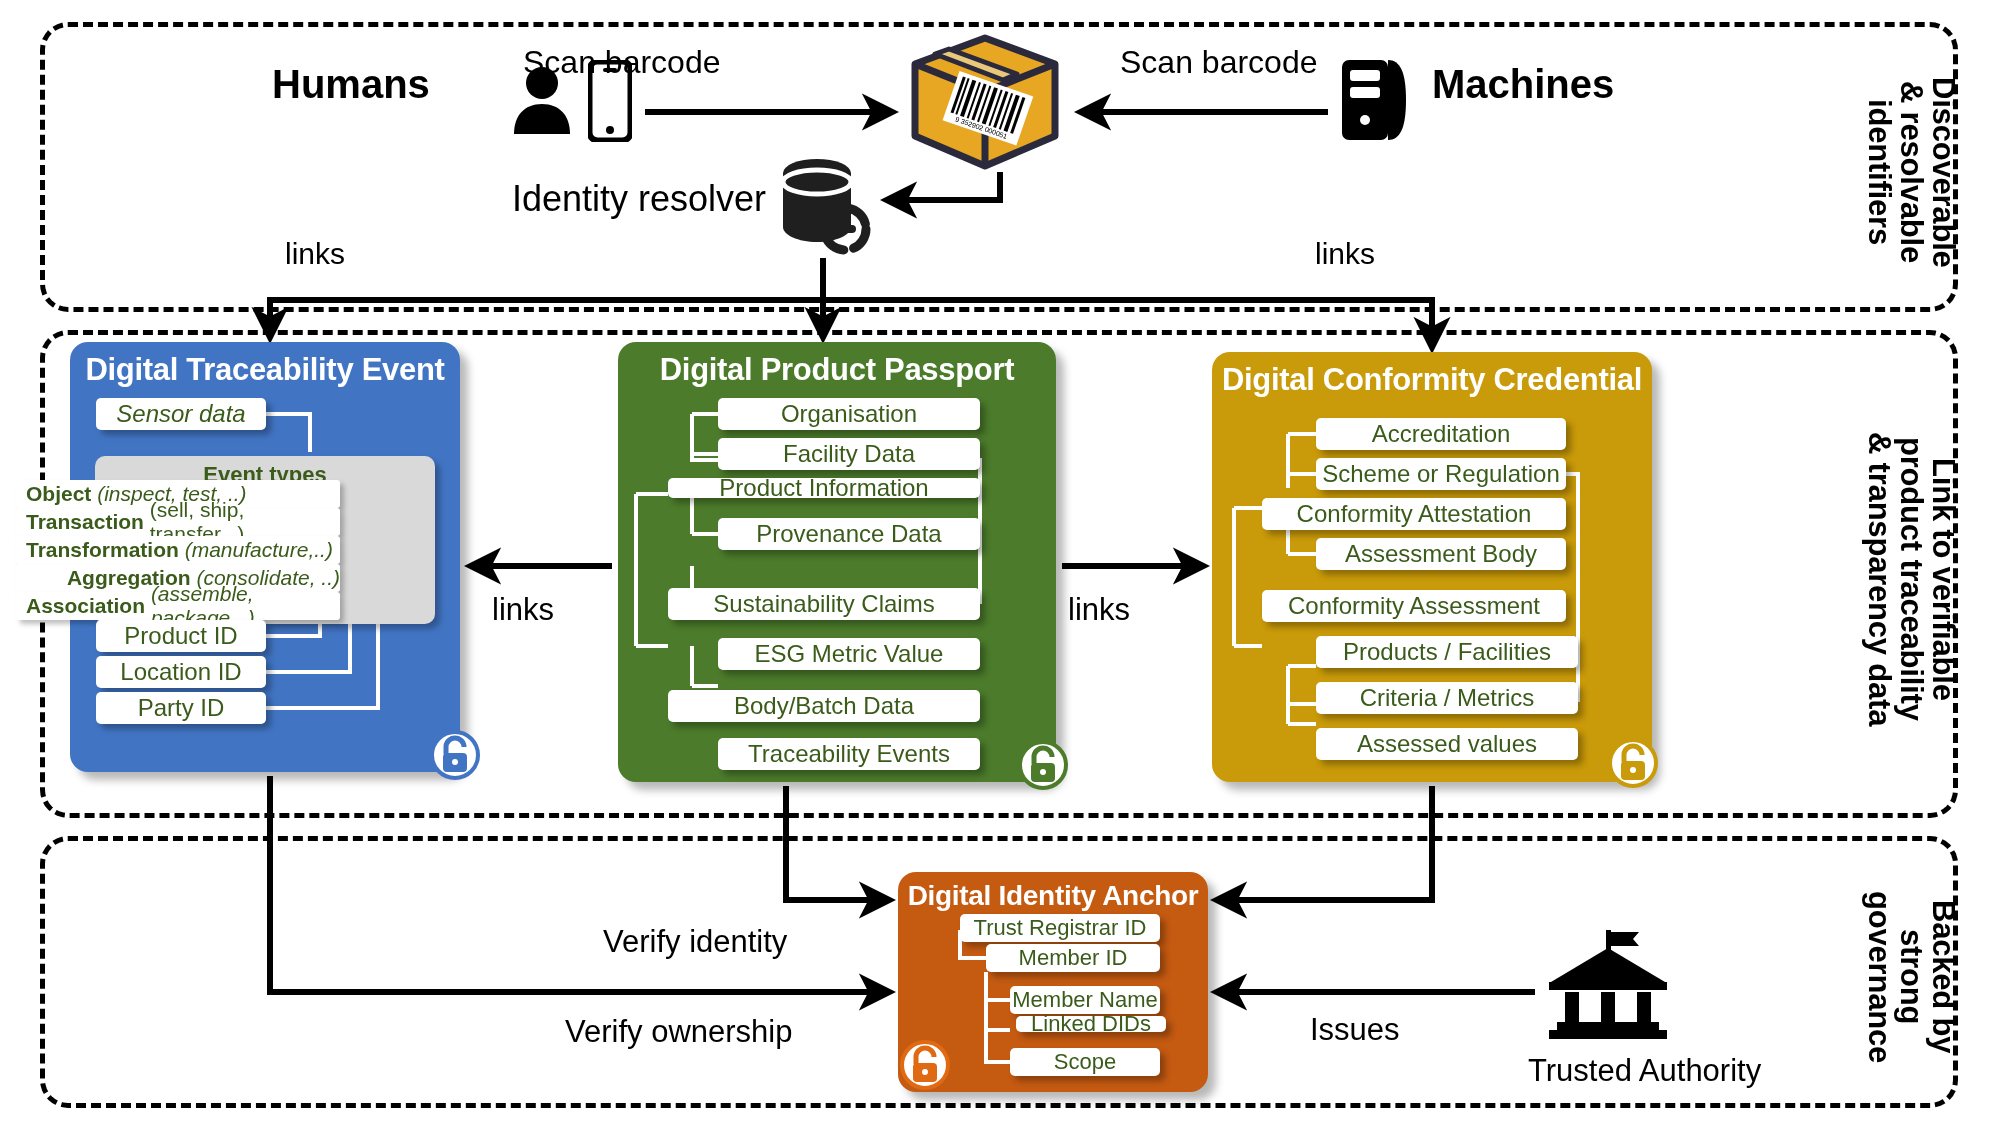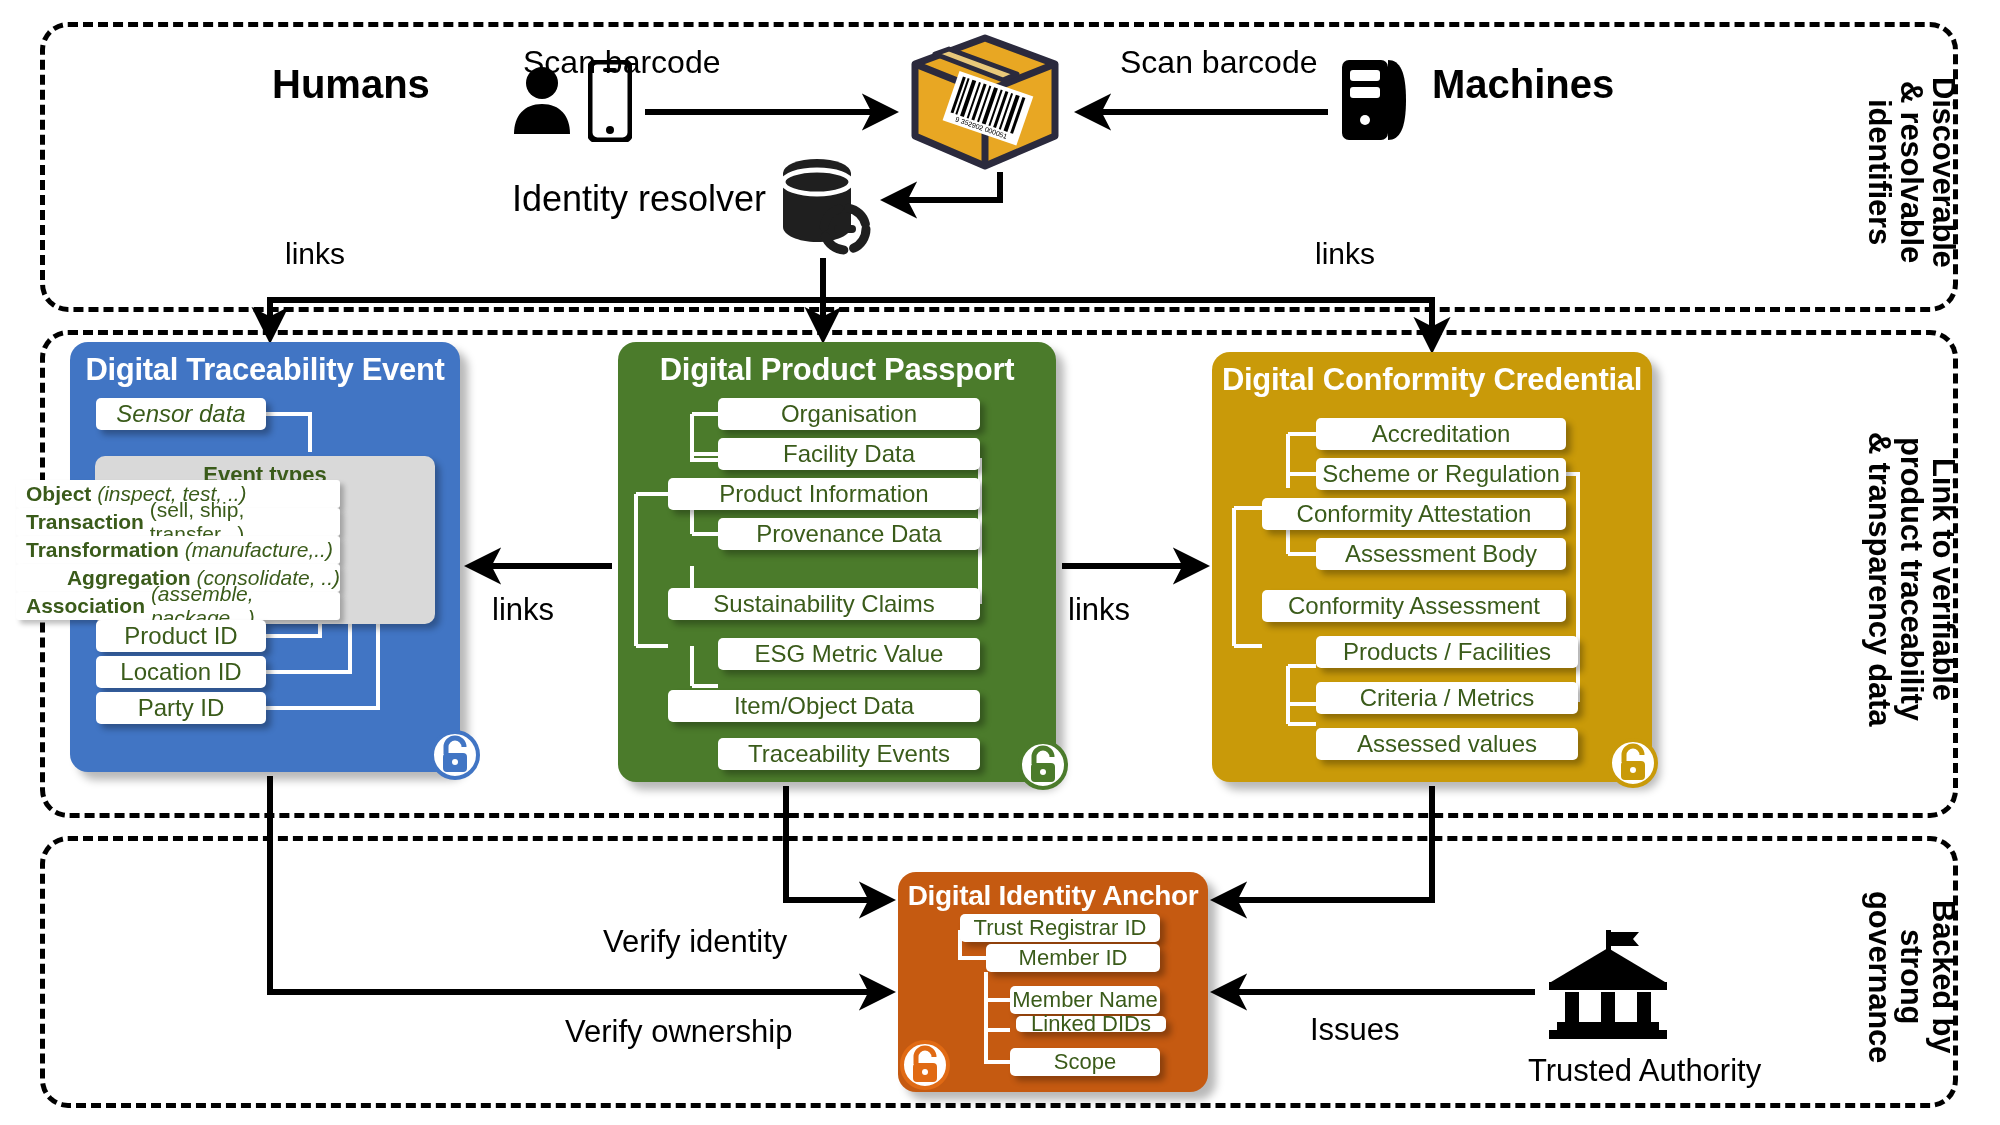--- a/index.html
+++ b/index.html
@@ -252,25 +252,25 @@
       <path d="M692,646 L692,686"></path>
       <path d="M692,686 L718,686"></path>
       <path d="M692,606 L718,606"></path>
       <path d="M692,566 L692,606"></path>
       <path d="M980,604 L952,604"></path>
     </g>
   </svg>
 
   <div class="pill" style="left:718px;top:398px;width:262px;height:32px;">Organisation</div>
   <div class="pill" style="left:718px;top:438px;width:262px;height:32px;">Facility Data</div>
-  <div class="pill" style="left:668px;top:478px;width:312px;height:32px;">Product Information</div>
+  <div class="pill" style="left:668px;top:478px;width:312px;height:20px;text-decoration:underline;">Product Information</div>
   <div class="pill" style="left:718px;top:518px;width:262px;height:32px;">Provenance Data</div>
   <div class="pill" style="left:668px;top:588px;width:312px;height:32px;">Sustainability Claims</div>
   <div class="pill" style="left:718px;top:638px;width:262px;height:32px;">ESG Metric Value</div>
-  <div class="pill" style="left:668px;top:690px;width:312px;height:32px;">Item/Object Data</div>
+  <div class="pill" style="left:668px;top:690px;width:312px;height:32px;">Body/Batch Data</div>
   <div class="pill" style="left:718px;top:738px;width:262px;height:32px;">Traceability Events</div>
 
   <svg class="lock" style="left:1018px;top:740px;" viewBox="0 0 50 50">
     <circle cx="25" cy="25" r="23" fill="#fff" stroke="#4B7B2B" stroke-width="4"></circle>
     <path d="M16,24 L16,17 A9,9 0 0 1 34,17" fill="none" stroke="#4B7B2B" stroke-width="5"></path>
     <rect x="13" y="23" width="24" height="19" rx="4" fill="#4B7B2B"></rect>
     <circle cx="25" cy="32" r="3" fill="#fff"></circle>
   </svg>
 
   <div class="card" id="card-gold">

